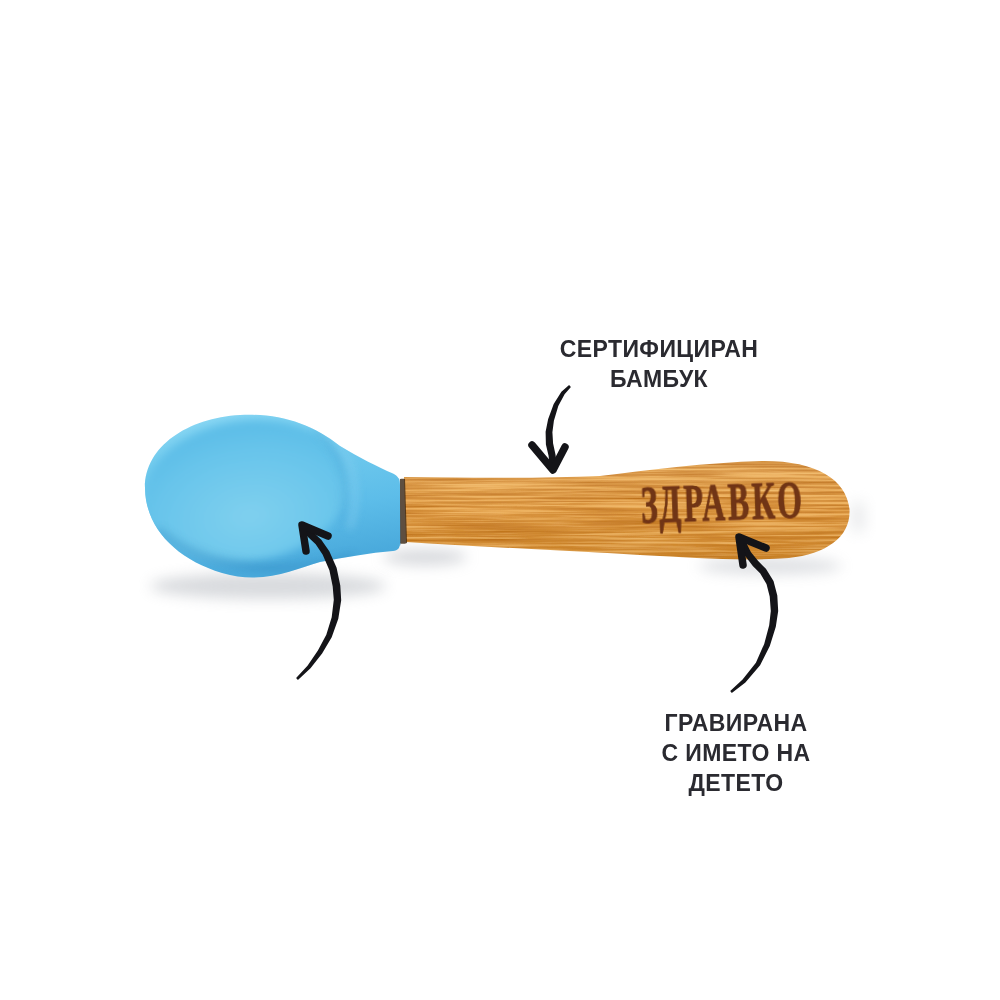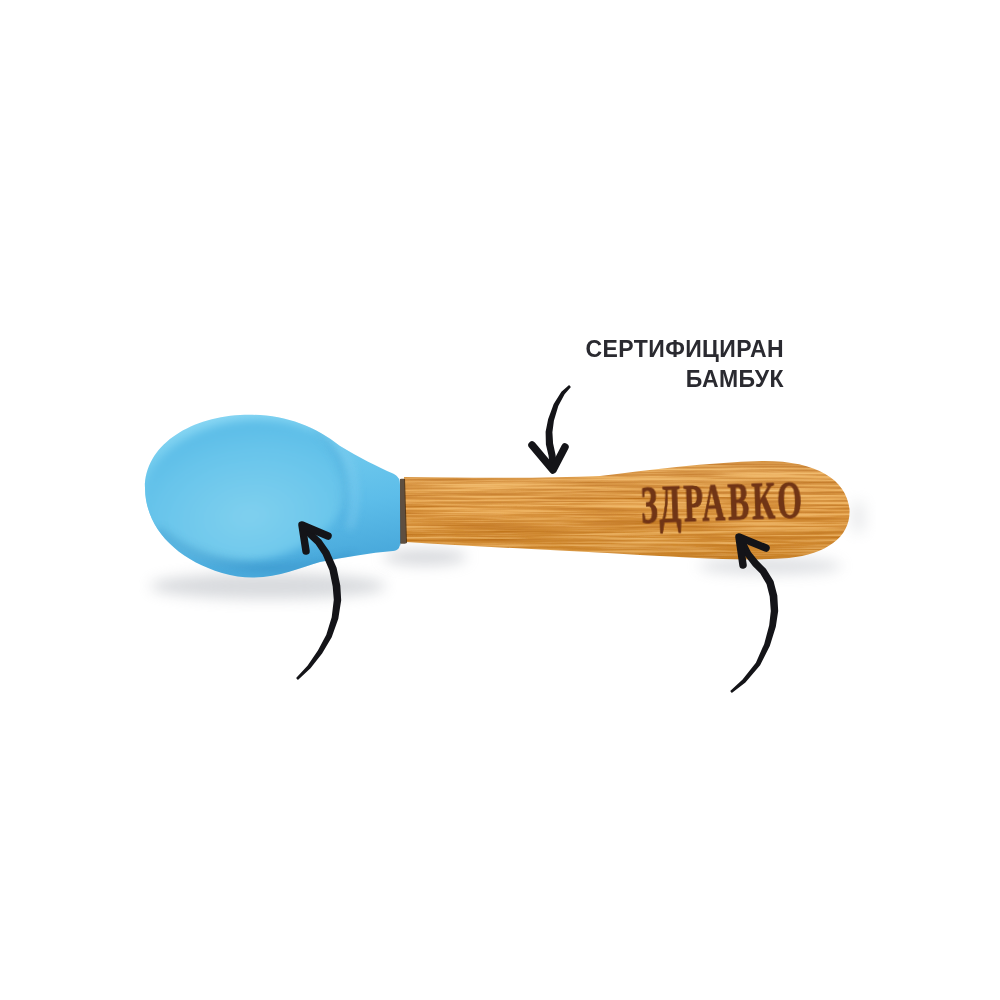--- a/index.html
+++ b/index.html
@@ -1,18 +1,18 @@
 <!DOCTYPE html>
 <html><head>
 <meta charset="utf-8">
 <style>
   html,body{margin:0;padding:0;}
   body{width:1000px;height:1000px;background:#ffffff;font-family:"Liberation Sans",sans-serif;overflow:hidden;}
   .wrap{position:relative;width:1000px;height:1000px;}
-  .label{position:absolute;text-align:right;font-weight:bold;color:#2a2a30;font-size:23px;line-height:30px;letter-spacing:0.4px;}
+  .label{position:absolute;text-align:center;font-weight:bold;color:#2a2a30;font-size:23px;line-height:30px;letter-spacing:0.4px;}
 </style>
 </head>
 <body>
 <div class="wrap">
 <svg width="1000" height="1000" viewBox="0 0 1000 1000" style="position:absolute;left:0;top:0;">
   <defs>
 
     <filter id="grain" x="-5%" y="-20%" width="110%" height="140%">
       <feTurbulence type="fractalNoise" baseFrequency="0.007 0.38" numOctaves="4" seed="11" result="n"></feTurbulence>
       <feColorMatrix in="n" type="matrix" values="0 0 0 0 0  0 0 0 0 0  0 0 0 0 0  1.7 0 0 0 -0.5" result="darkA"></feColorMatrix>
@@ -97,13 +97,14 @@
     <path d="M731.8,693.0 L745.4,682.4 L760.1,665.3 L769.8,646.1 L775.8,626.7 L778.2,611.1 L777.3,595.4 L773.5,581.0 L765.9,568.8 L758.2,561.1 L751.0,552.2 L743.1,536.4 L736.9,539.6 L745.0,555.8 L752.8,565.9 L760.1,573.2 L766.5,584.0 L769.7,596.6 L770.8,610.9 L769.2,625.3 L764.2,643.9 L755.9,662.7 L742.6,679.6 L730.2,691.0 Z"></path>
   </g>
   <g stroke="#141418" fill="none" stroke-linecap="round" stroke-linejoin="round">
     <path d="M532,445 L553,470 L565,447" stroke-width="7.5"></path>
     <path d="M306,551 L302,525 L328,536" stroke-width="7.5"></path>
     <path d="M743,565 L739,537 L766,548" stroke-width="7.5"></path>
   </g>
 </svg>
 
 <div class="label" style="left:534px;top:334px;width:250px;">СЕРТИФИЦИРАН<br>БАМБУК</div>
+<div class="label" style="left:611px;top:708px;width:250px;">ГРАВИРАНА<br>С ИМЕТО НА<br>ДЕТЕТО</div>
 </div>
 
 </body></html>

